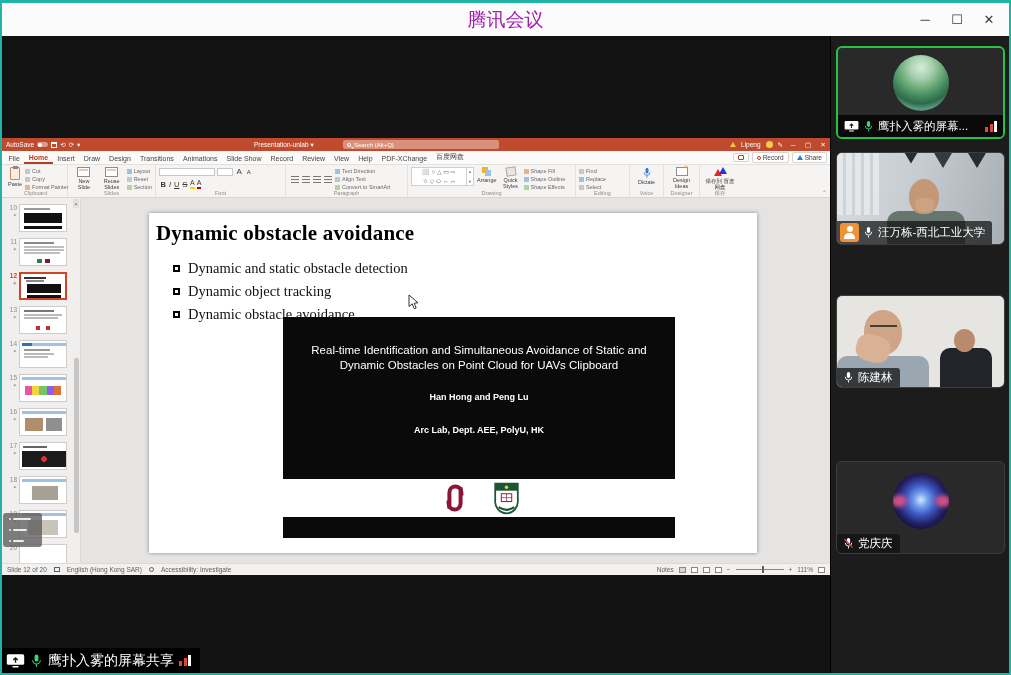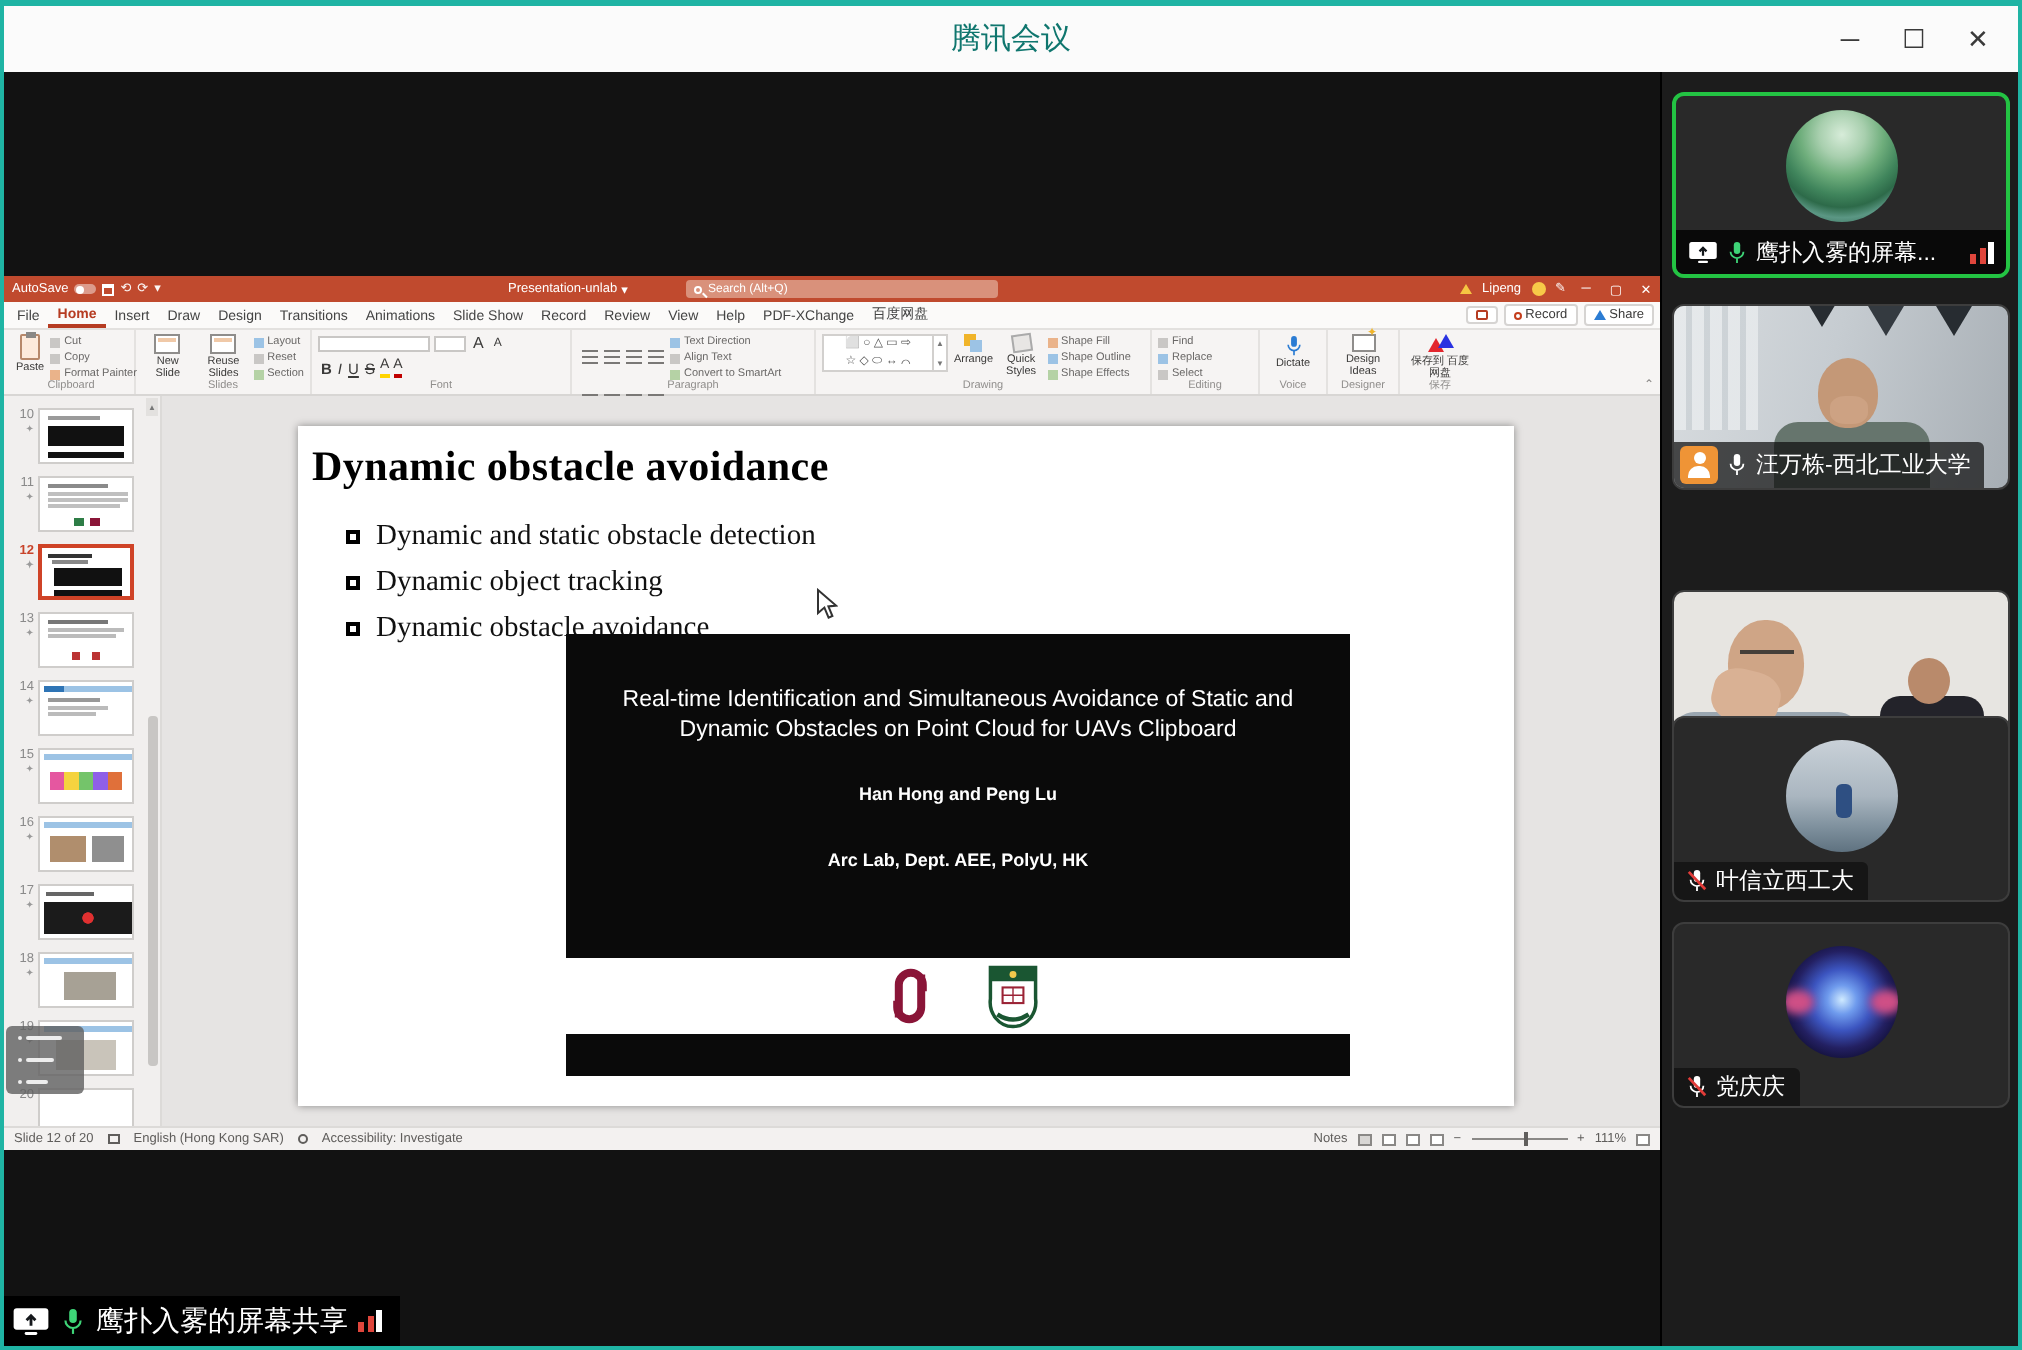--- a/index.html
+++ b/index.html
@@ -1,20 +1,20 @@
 <!DOCTYPE html>
 <html><head>
 <meta charset="utf-8">
 <style>
   html,body{margin:0;padding:0;background:#555;}
   *{box-sizing:border-box;}
   .win{position:relative;width:1011px;height:675px;background:#1fb4a4;font-family:"Liberation Sans",sans-serif;overflow:hidden;}
   
   .titlebar{position:absolute;left:2px;top:3px;width:1007px;height:33px;background:#fbfbfb;display:flex;align-items:center;justify-content:center;}
-  .win-title{font-size:15px;color:#0f766e;}
+  .win-title{font-size:19px;color:#a21caf;}
   .win-controls{position:absolute;right:4px;top:0;height:100%;display:flex;align-items:center;}
   .wc{width:32px;text-align:center;font-size:13px;color:#3a3a3a;cursor:default;}
   
   .content{position:absolute;left:2px;top:36px;width:1007px;height:637px;display:flex;}
   .share-area{position:relative;width:828px;height:100%;background:#121212;overflow:hidden;flex:none;}
   .sidebar{position:relative;flex:1;background:#1c1c1c;border-left:1px solid #000;}
 
   
   .ppt{position:absolute;left:0;top:102px;width:828px;height:437px;background:#f6f4f3;}
   .ppt-titlebar{position:relative;height:13px;background:#c04a2e;display:flex;align-items:center;color:#fff;font-size:6.5px;padding:0 4px;gap:3px;}
@@ -627,32 +627,20 @@
         <div class="tile-chip" style="padding-left:6px">
           <svg class="mic-svg" width="11" height="13" viewBox="0 0 24 26" style="color:#fff">
             <rect x="8.5" y="1" width="7" height="13" rx="3.5" fill="currentColor"></rect>
             <path d="M5 11.5a7 7 0 0 0 14 0" fill="none" stroke="currentColor" stroke-width="2"></path>
             <path d="M12 19v5" stroke="currentColor" stroke-width="2"></path>
           </svg>
           <span class="tile-name">陈建林</span>
         </div>
       </div>
 
-      <div class="tile t4">
-        <div class="avatar av4"></div>
-        <div class="tile-chip" style="padding-left:6px">
-          <svg class="mic-svg" width="11" height="13" viewBox="0 0 24 26" style="color:#fff">
-            <rect x="8.5" y="1" width="7" height="13" rx="3.5" fill="currentColor"></rect>
-            <path d="M5 11.5a7 7 0 0 0 14 0" fill="none" stroke="currentColor" stroke-width="2"></path>
-            <path d="M12 19v5" stroke="currentColor" stroke-width="2"></path>
-            <path d="M3 3 L21 22" stroke="#e23c39" stroke-width="3"></path>
-          </svg>
-          <span class="tile-name">叶信立西工大</span>
-        </div>
-      </div>
 
       <div class="tile t5">
         <div class="avatar av5"></div>
         <div class="tile-chip" style="padding-left:6px">
           <svg class="mic-svg" width="11" height="13" viewBox="0 0 24 26" style="color:#fff">
             <rect x="8.5" y="1" width="7" height="13" rx="3.5" fill="currentColor"></rect>
             <path d="M5 11.5a7 7 0 0 0 14 0" fill="none" stroke="currentColor" stroke-width="2"></path>
             <path d="M12 19v5" stroke="currentColor" stroke-width="2"></path>
             <path d="M3 3 L21 22" stroke="#e23c39" stroke-width="3"></path>
           </svg>

